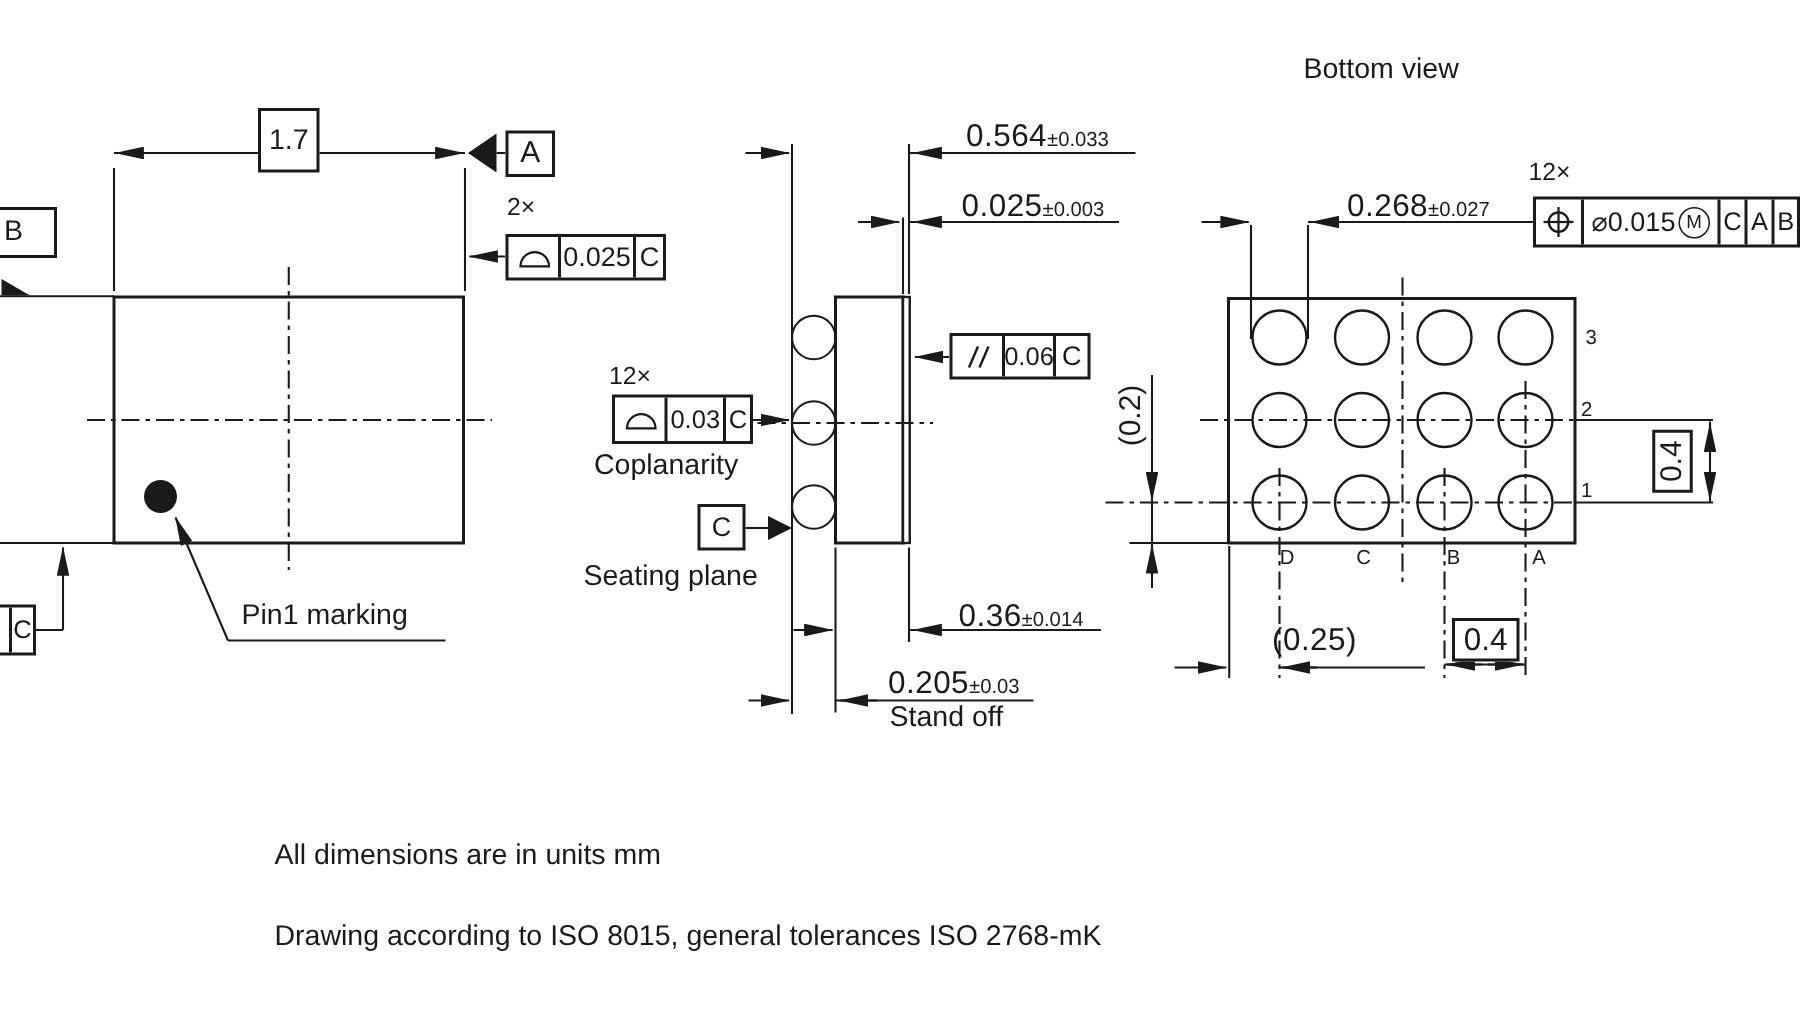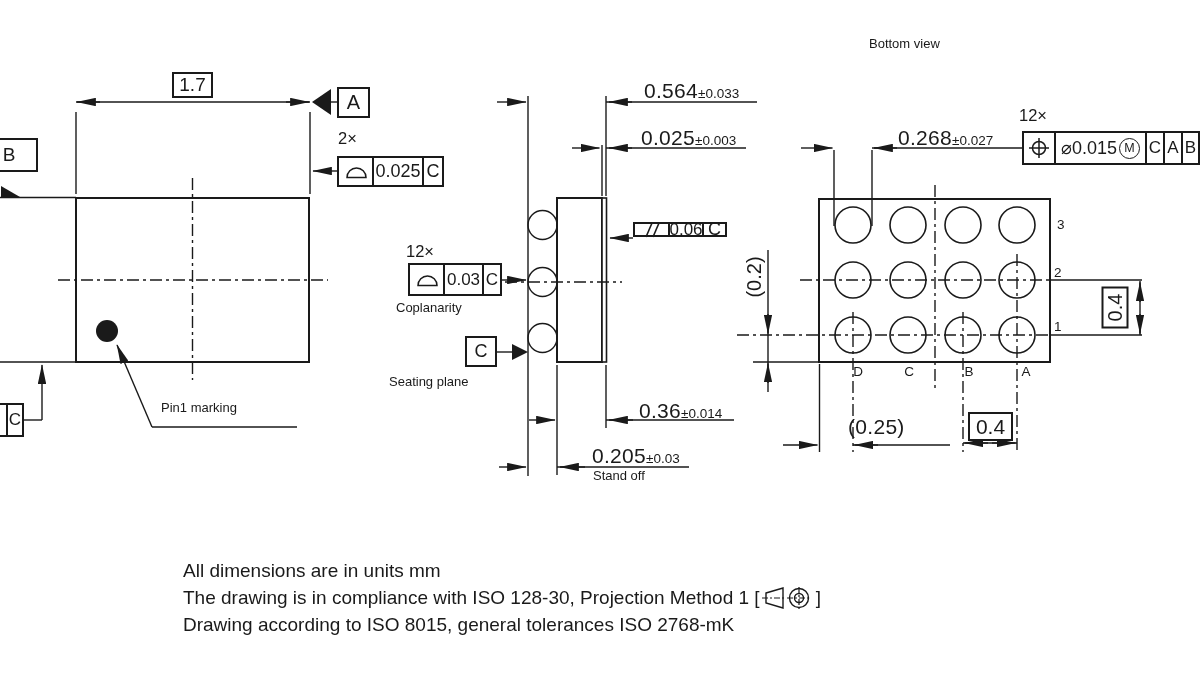--- a/index.html
+++ b/index.html
@@ -3,21 +3,21 @@
 <meta charset="utf-8">
 <style>
   html,body { margin:0; padding:0; background:#fff; }
   #screen {
     position:relative; width:1200px; height:675px; background:#ffffff;
     overflow:hidden; font-family:"Liberation Sans", sans-serif; color:#1a1a1a;
   }
   .abs { position:absolute; white-space:nowrap; }
   .dim  { font-size:21px; letter-spacing:0.3px; }
   .dim .tol { font-size:13.5px; letter-spacing:0; }
-  .lbl  { font-size:13px; }
+  .lbl  { font-size:19px; }
   .cnt  { font-size:16.5px;text-align:right; }
   .sml  { font-size:13.5px; }
   .fcf { position:absolute; display:flex; align-items:stretch; border:2px solid #1a1a1a; background:#fff; box-sizing:border-box; }
   .fcf .cell { display:flex; align-items:center; justify-content:center; font-size:18px; box-sizing:border-box; border-left:2px solid #1a1a1a; }
   .fcf .cell:first-child { border-left:none; }
   .dbox { position:absolute; border:2px solid #1a1a1a; background:#fff; display:flex; align-items:center; justify-content:center; font-size:19px; box-sizing:border-box; }
   .bdim { position:absolute; border:2px solid #1a1a1a; background:#fff; display:flex; align-items:center; justify-content:center; font-size:21px; box-sizing:border-box; }
   .rot { transform:rotate(-90deg); }
   .circM { width:19px; height:19px; border:1.5px solid #1a1a1a; border-radius:50%; display:inline-flex; align-items:center; justify-content:center; font-size:12.5px; margin-left:2px; flex:none; }
   .note { position:absolute; font-size:19px; display:flex; align-items:center; white-space:nowrap; }
@@ -141,21 +141,21 @@
       <line x1="1140" y1="281" x2="1140" y2="335"></line>
       <line x1="1140" y1="302" x2="1140" y2="282.5" marker-end="url(#arr)"></line>
       <line x1="1140" y1="314" x2="1140" y2="333.5" marker-end="url(#arr)"></line>
     </g>
   </svg>
 
   <div class="dbox" style="left:-20px; top:138px; width:58px; height:34px;">
     <span>B</span>
   </div>
 
-  <div class="bdim" style="left:172px; top:72px; width:41px; height:26px; font-size:19px;text-align:right;">
+  <div class="bdim" style="left:172px; top:72px; width:41px; height:43px; font-size:19px;text-align:right;">
     <span>1.7</span>
   </div>
 
   <div class="dbox" style="left:337px; top:87px; width:33px; height:31px; font-size:20px;">
     <span>A</span>
   </div>
 
   <div class="abs cnt" style="left:338px; top:129px;">2×</div>
 
   <div class="fcf" style="left:337px; top:156px; height:31px;">
@@ -176,21 +176,21 @@
   <div class="abs lbl" style="left:161px; top:400px;">Pin1 marking</div>
 
   <div class="abs dim" style="left:644px; top:79px;">
     <span>0.564</span><span class="tol">±0.033</span>
   </div>
 
   <div class="abs dim" style="left:641px; top:126px;">
     <span>0.025</span><span class="tol">±0.003</span>
   </div>
 
-  <div class="fcf" style="left:633px; top:222px; height:15px;">
+  <div class="fcf" style="left:633px; top:222px; height:31px;">
     <div class="cell" style="width:33px;">
       <svg width="22" height="18" viewBox="0 0 22 18">
         <line x1="5" y1="16" x2="11" y2="2" stroke="#1a1a1a" stroke-width="1.6"></line>
         <line x1="12" y1="16" x2="18" y2="2" stroke="#1a1a1a" stroke-width="1.6"></line>
       </svg>
     </div>
     <div class="cell" style="width:34px; font-size:17px;">0.06</div>
     <div class="cell" style="width:23px;">C</div>
   </div>
 
@@ -265,28 +265,16 @@
   <div class="abs sml" style="left:899px; top:364px; width:20px; text-align:center;">C</div>
   <div class="abs sml" style="left:959px; top:364px; width:20px; text-align:center;">B</div>
   <div class="abs sml" style="left:1016px; top:364px; width:20px; text-align:center;">A</div>
 
   <div class="abs sml" style="left:1057px; top:217px;">3</div>
   <div class="abs sml" style="left:1054px; top:265px;">2</div>
   <div class="abs sml" style="left:1054px; top:319px;">1</div>
 
   <div class="note" style="left:183px; top:560px;">All dimensions are in units mm</div>
 
-  <div class="note" style="left:183px; top:586px;">
-    <span>The drawing is in compliance with ISO 128-30, Projection Method 1 [</span>
-    <svg width="52" height="24" viewBox="0 0 52 24" style="margin:0 2px;">
-      <polygon points="4,7 21,2 21,22 4,17" stroke="#1a1a1a" stroke-width="1.4" fill="none"></polygon>
-      <line x1="0" y1="12" x2="24" y2="12" stroke="#1a1a1a" stroke-width="1.2" stroke-dasharray="6 2 2 2"></line>
-      <circle cx="37" cy="12" r="9.5" stroke="#1a1a1a" stroke-width="1.4" fill="none"></circle>
-      <circle cx="37" cy="12" r="4.5" stroke="#1a1a1a" stroke-width="1.4" fill="none"></circle>
-      <line x1="25" y1="12" x2="49" y2="12" stroke="#1a1a1a" stroke-width="1.2" stroke-dasharray="6 2 2 2"></line>
-      <line x1="37" y1="1" x2="37" y2="23" stroke="#1a1a1a" stroke-width="1.2" stroke-dasharray="6 2 2 2"></line>
-    </svg>
-    <span>]</span>
-  </div>
 
   <div class="note" style="left:183px; top:614px;">Drawing according to ISO 8015, general tolerances ISO 2768-mK</div>
 
 </div>
 
 </body></html>

